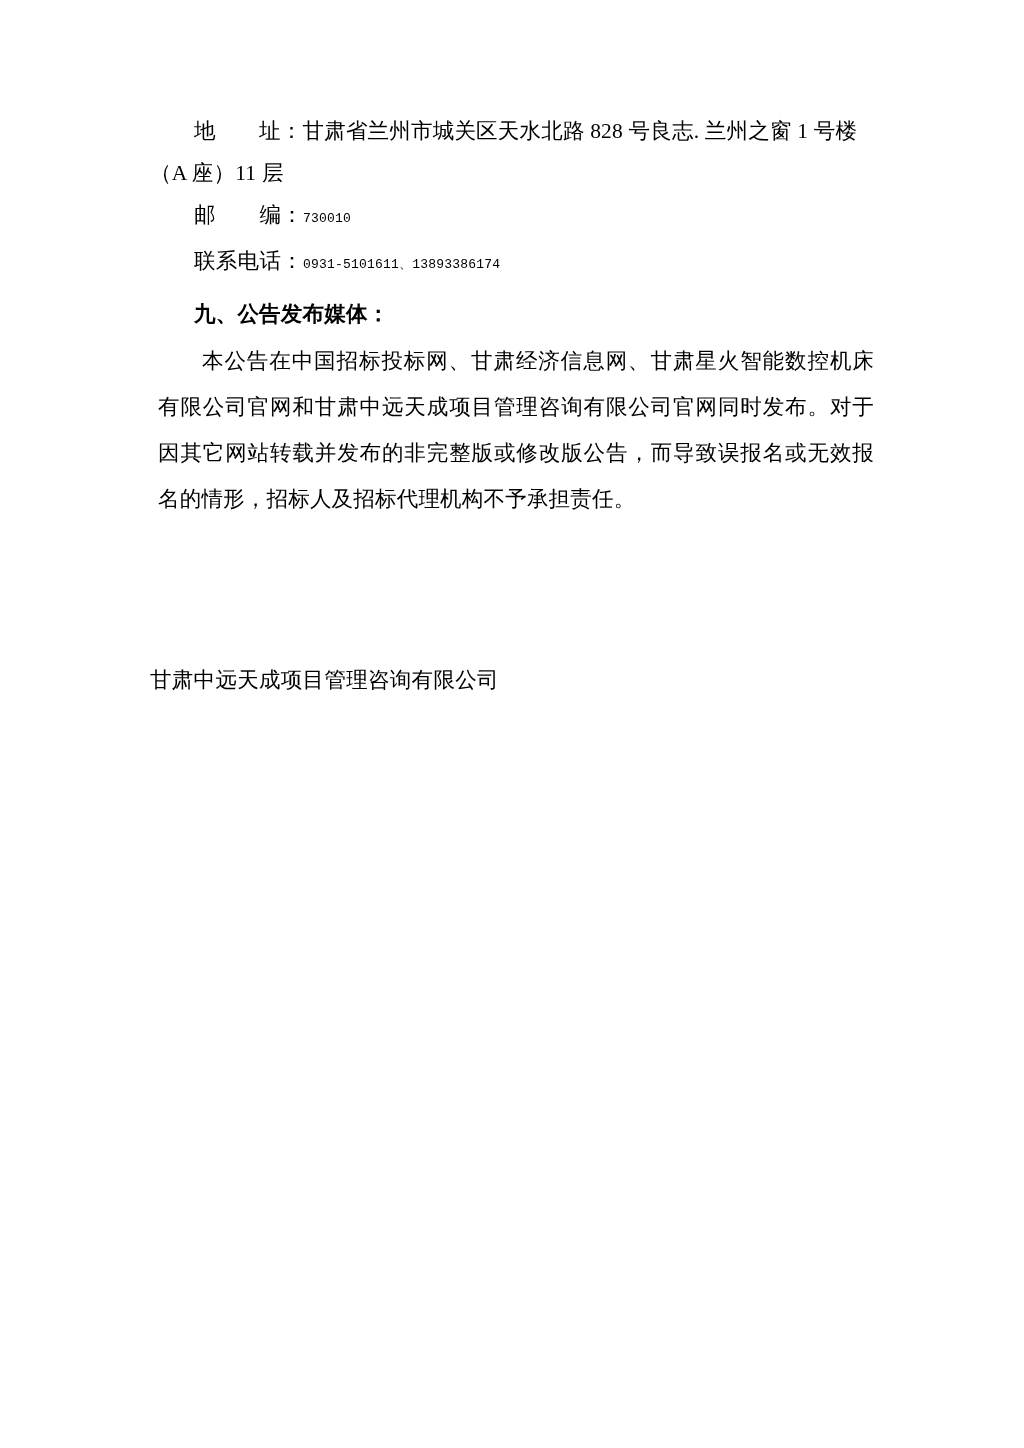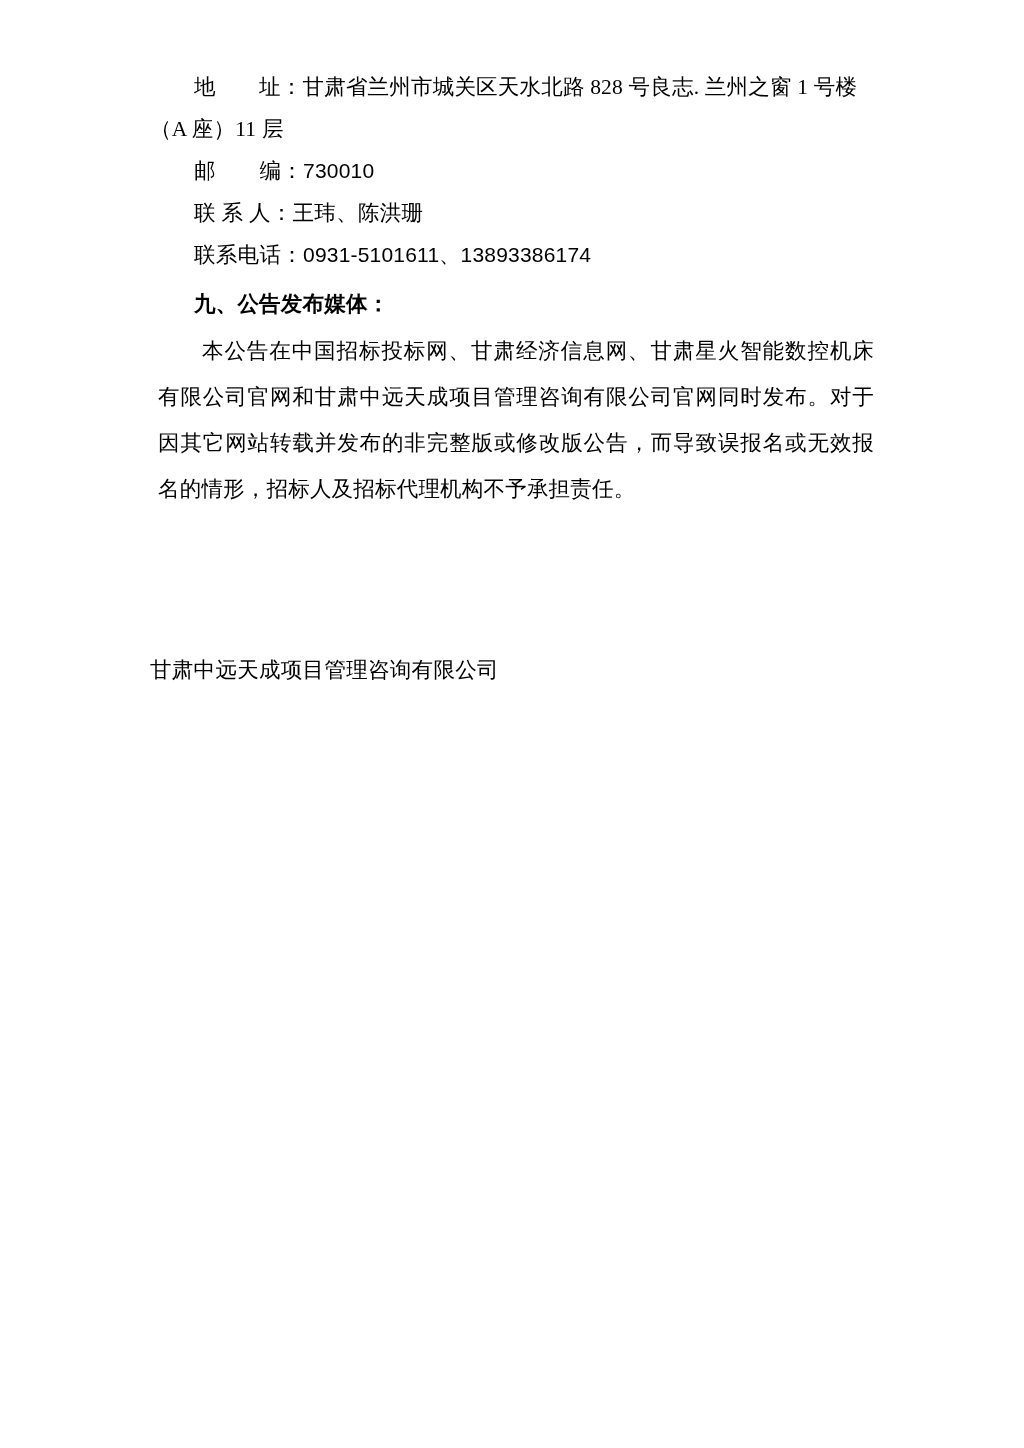--- a/index.html
+++ b/index.html
@@ -12,37 +12,37 @@
     background: #ffffff;
     font-family: "Liberation Serif", serif;
     color: #000000;
     overflow: hidden;
   }
   .page {
     position: relative;
     width: 1024px;
     height: 1448px;
     box-sizing: border-box;
-    padding: 66px 150px 0 150px;
+    padding: 110px 150px 0 150px;
   }
   .contact-block {
     margin: 0;
   }
   .line {
     font-size: 21.5px;
     line-height: 42px;
     letter-spacing: 0.3px;
     white-space: pre-wrap;
   }
   .line.indent {
     text-indent: 44px;
   }
   .mono {
-    font-family: Liberation Sans, sans-serif;
-    font-size: 21px;
+    font-family: Liberation Mono, monospace;
+    font-size: 13px;
     letter-spacing: 0.2px;
   }
   .addr-wrap {
     font-size: 21.5px;
     line-height: 42px;
     text-indent: 44px;
     letter-spacing: 0.2px;
   }
   .section-heading {
     font-size: 21.5px;
@@ -84,21 +84,20 @@
 <body>
 
 <div class="page">
 
   <div class="contact-block">
 
     <div class="addr-wrap"><span>地　　址：</span><span>甘肃省兰州市城关区天水北路 828 号良志. 兰州之窗 1 号楼（A 座）11 层</span></div>
 
     <div class="line indent"><span>邮　　编：</span><span class="mono">730010</span></div>
 
-    <div class="line indent"><span>联 系 人：</span><span>王玮、陈洪珊</span></div>
 
     <div class="line indent"><span>联系电话：</span><span class="mono">0931-5101611、13893386174</span></div>
 
 
   </div>
 
   <div class="section-heading">九、公告发布媒体：</div>
 
   <div class="body-para">本公告在中国招标投标网、甘肃经济信息网、甘肃星火智能数控机床有限公司官网和甘肃中远天成项目管理咨询有限公司官网同时发布。对于因其它网站转载并发布的非完整版或修改版公告，而导致误报名或无效报名的情形，招标人及招标代理机构不予承担责任。</div>
 

